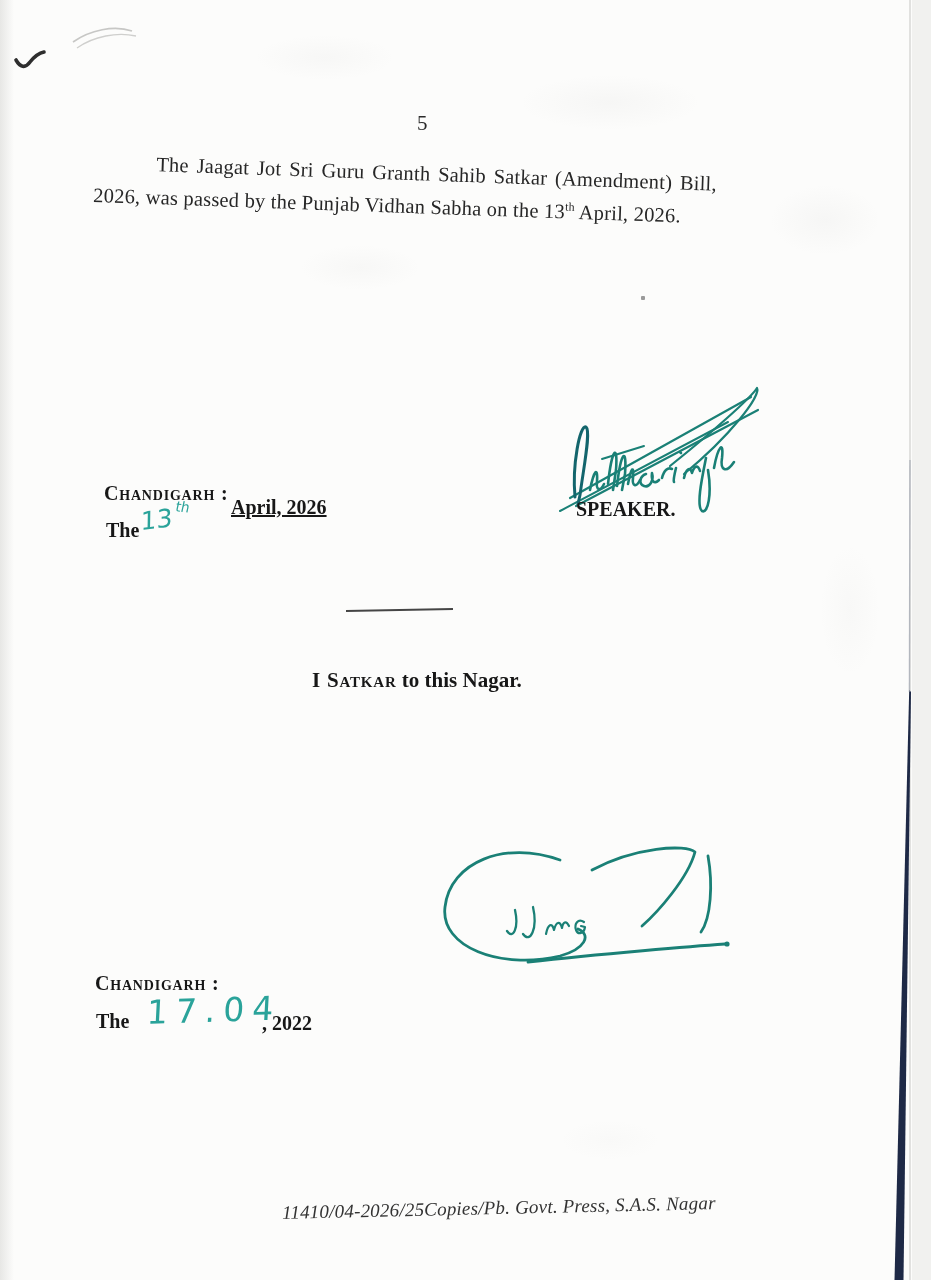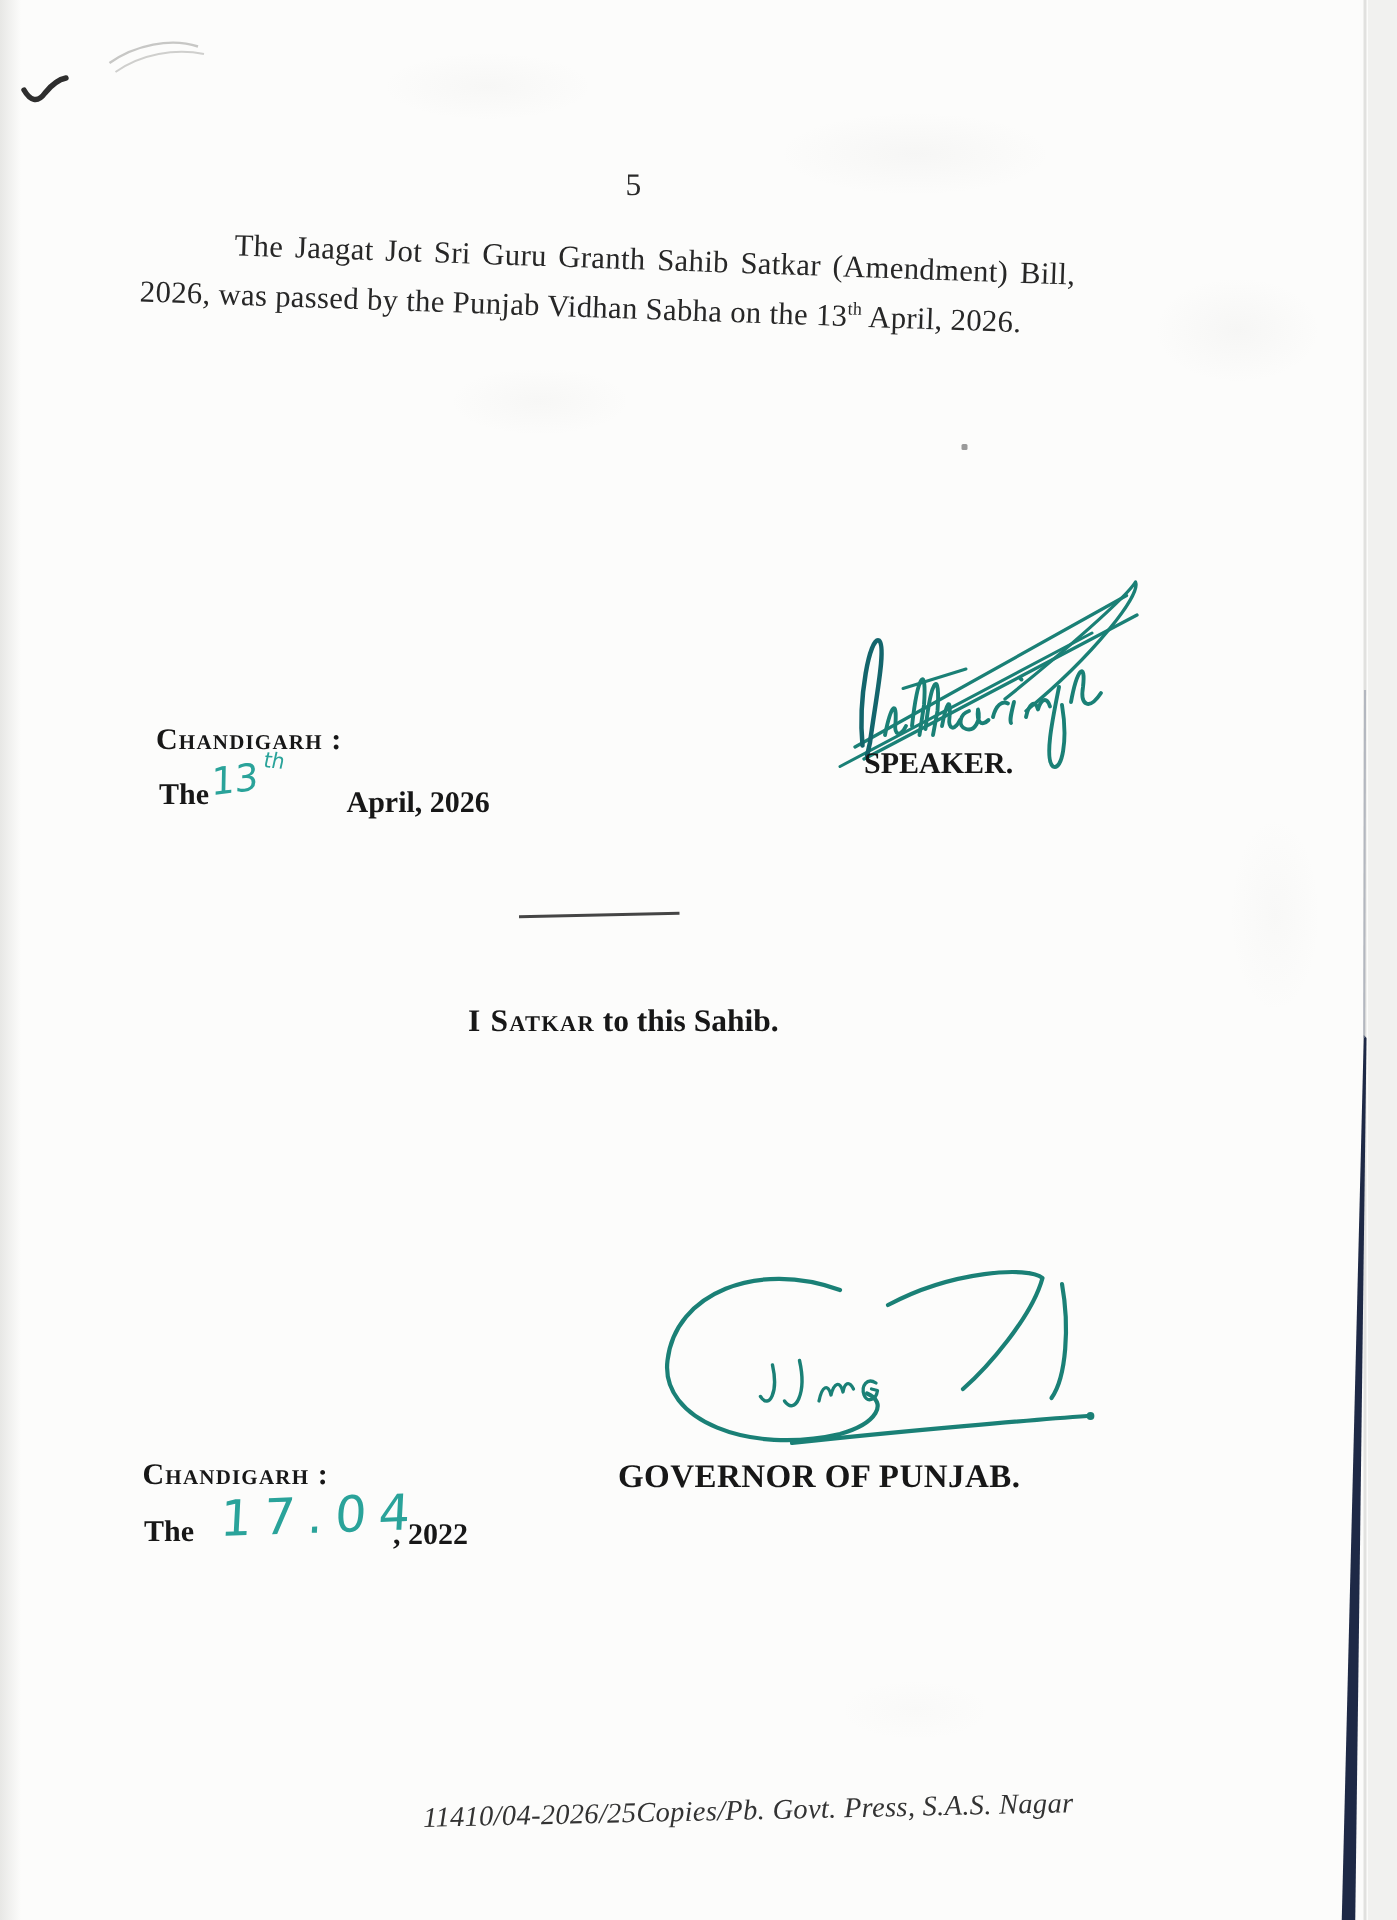--- a/index.html
+++ b/index.html
@@ -33,21 +33,21 @@
   
   .speaker-sig{position:absolute;left:550px;top:370px;width:218px;height:152px;}
   .governor-sig{position:absolute;left:420px;top:832px;width:322px;height:142px;}
   .sig path{fill:none;stroke-linecap:round;stroke-linejoin:round;}
   
   .b{font-weight:bold;color:#171717;}
   .sc{font-variant-caps:small-caps;letter-spacing:.8px;}
   .speaker-title{position:absolute;left:576px;top:498px;font-size:20px;text-align:right;}
   .place-1{position:absolute;left:104px;top:482px;font-size:20px;}
   .date-label-1{position:absolute;left:106px;top:519px;font-size:20px;}
-  .date-rest-1{position:absolute;left:231px;top:524px;font-size:20px;}
+  .date-rest-1{position:absolute;left:231px;top:496px;font-size:20px;text-decoration:underline;}
   .place-2{position:absolute;left:95px;top:972px;font-size:20px;}
   .governor-title{position:absolute;left:412px;top:971px;font-size:22px;letter-spacing:.3px;}
   .date-label-2{position:absolute;left:96px;top:1010px;font-size:20px;}
   .date-rest-2{position:absolute;left:262px;top:1012px;font-size:20px;}
   
   .hw{font-family:"DejaVu Sans", sans-serif;color:#2aa39a;}
   .hw-13{position:absolute;left:141px;top:507px;font-size:25px;
     transform:rotate(-7deg) skewX(-8deg);transform-origin:0 0;}
   .hw-13 .hw-sup{display:inline-block;font-size:14px;position:relative;top:-13px;left:3px;transform:rotate(12deg);}
   .hw-1704{position:absolute;left:148px;top:993px;font-size:33px;letter-spacing:8px;
@@ -121,37 +121,36 @@
   <div class="speaker-title b">SPEAKER.</div>
 
   <div class="place-1 b sc">Chandigarh :</div>
   <div class="date-label-1 b">The</div>
   <span class="hw hw-13"><span>13</span><span class="hw-sup">th</span></span>
   <div class="date-rest-1 b">April, 2026</div>
 
   <div class="divider"></div>
 
   <div class="assent b">
-    <span class="sc">I Satkar</span><span> to this Sahib.</span>
+    <span class="sc">I Satkar</span><span> to this Nagar.</span>
   </div>
 
   <svg class="governor-sig sig" viewBox="0 0 322 142">
     <g stroke="#1a8076" stroke-width="2.8">
       <path d="M140,28 C85,8 30,30 25,75 C20,115 80,138 140,124 C165,117 172,103 158,97"></path>
       <path d="M95,78 C99,96 93,108 87,99" stroke-width="2.3"></path>
       <path d="M113,75 C118,97 110,112 103,102" stroke-width="2.3"></path>
       <path d="M126,102 C128,92 132,90 134,98 C136,90 140,88 142,96 C143,90 146,88 149,94" stroke-width="2.2"></path>
       <path d="M164,90 C158,86 154,92 156,98 C158,103 164,102 165,95 L161,94" stroke-width="2.2"></path>
       <path d="M172,38 C215,15 266,12 275,20 C268,46 238,80 222,94"></path>
       <path d="M288,24 C293,52 291,86 281,100"></path>
       <path d="M108,130 C180,122 276,114 305,112"></path>
     </g>
     <circle cx="307" cy="112" r="2.6" fill="#1a8076"></circle>
   </svg>
-  <div class="governor-title b">GOVERNOR OF PUNJAB.</div>
 
   <div class="place-2 b sc">Chandigarh :</div>
   <div class="date-label-2 b">The</div>
   <span class="hw hw-1704">17.04</span>
   <div class="date-rest-2 b">, 2022</div>
 
   <div class="footer">11410/04-2026/25Copies/Pb. Govt. Press, S.A.S. Nagar</div>
 
 </div>
 

